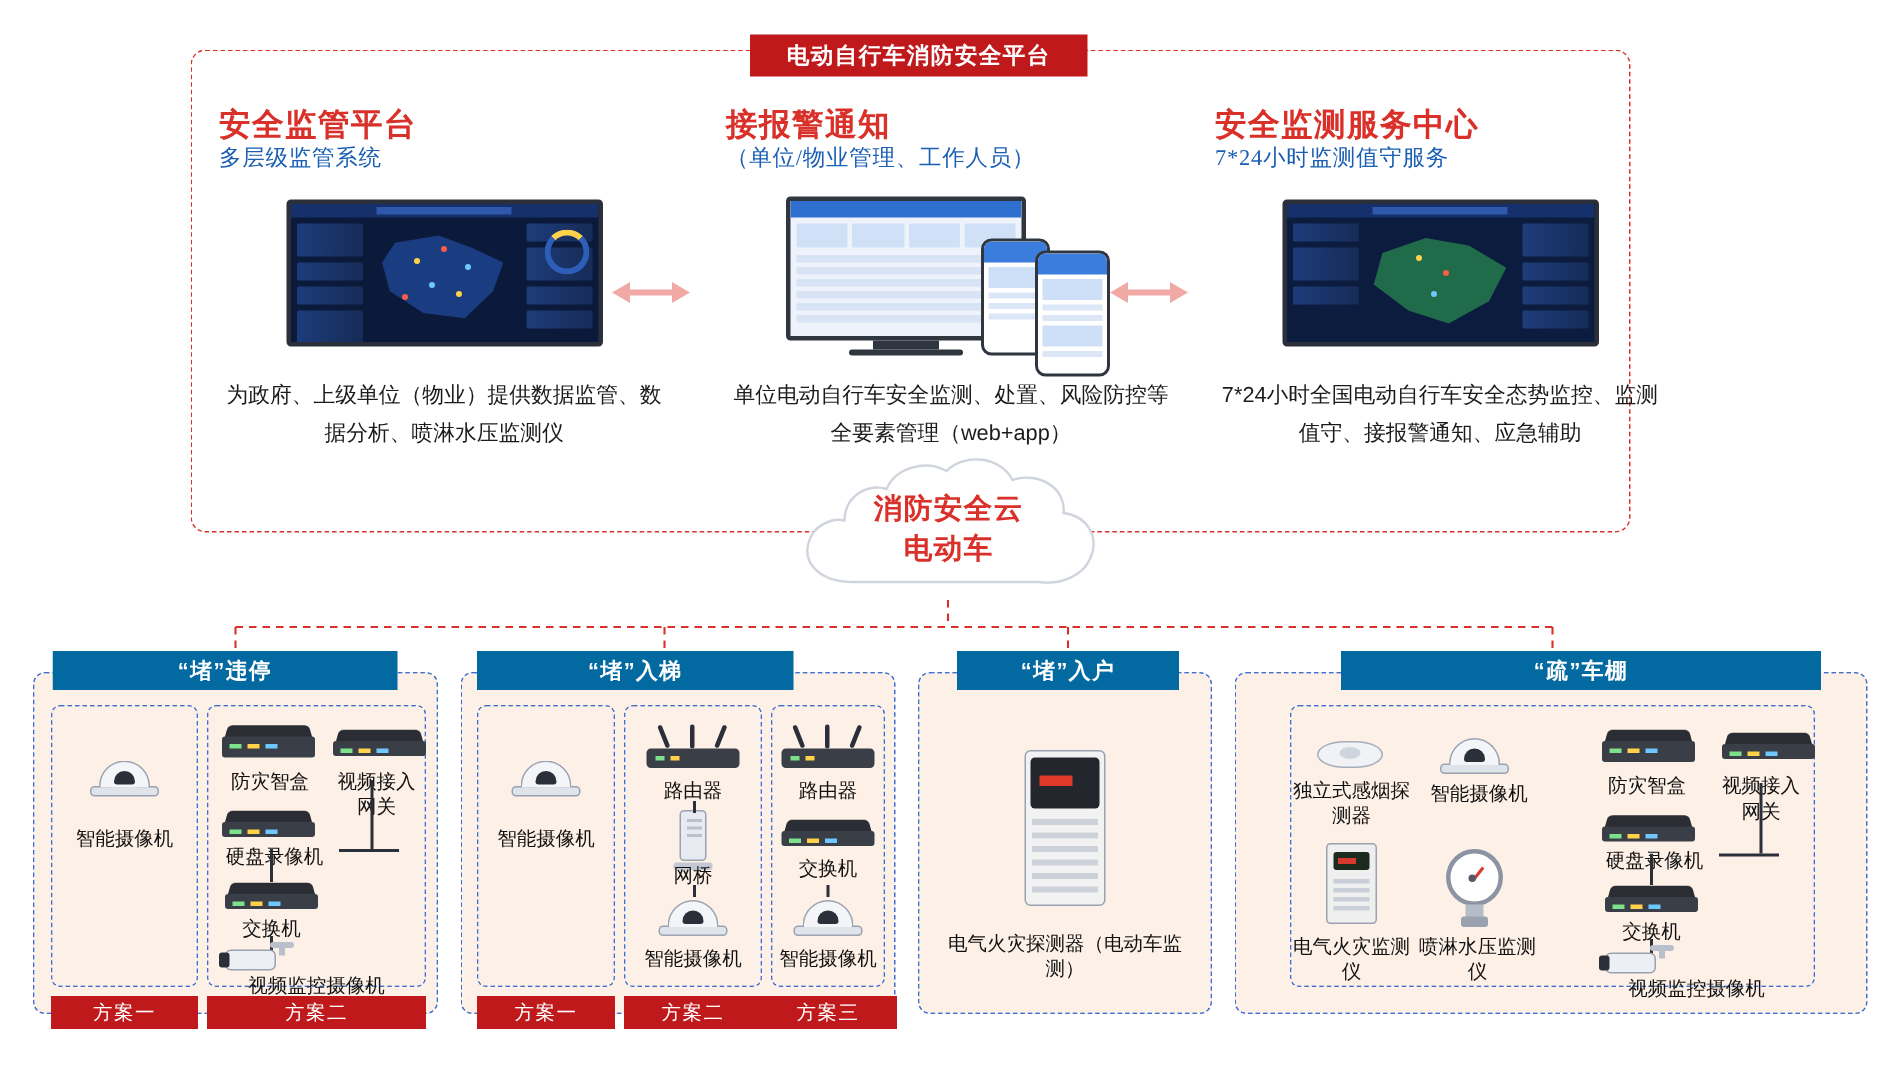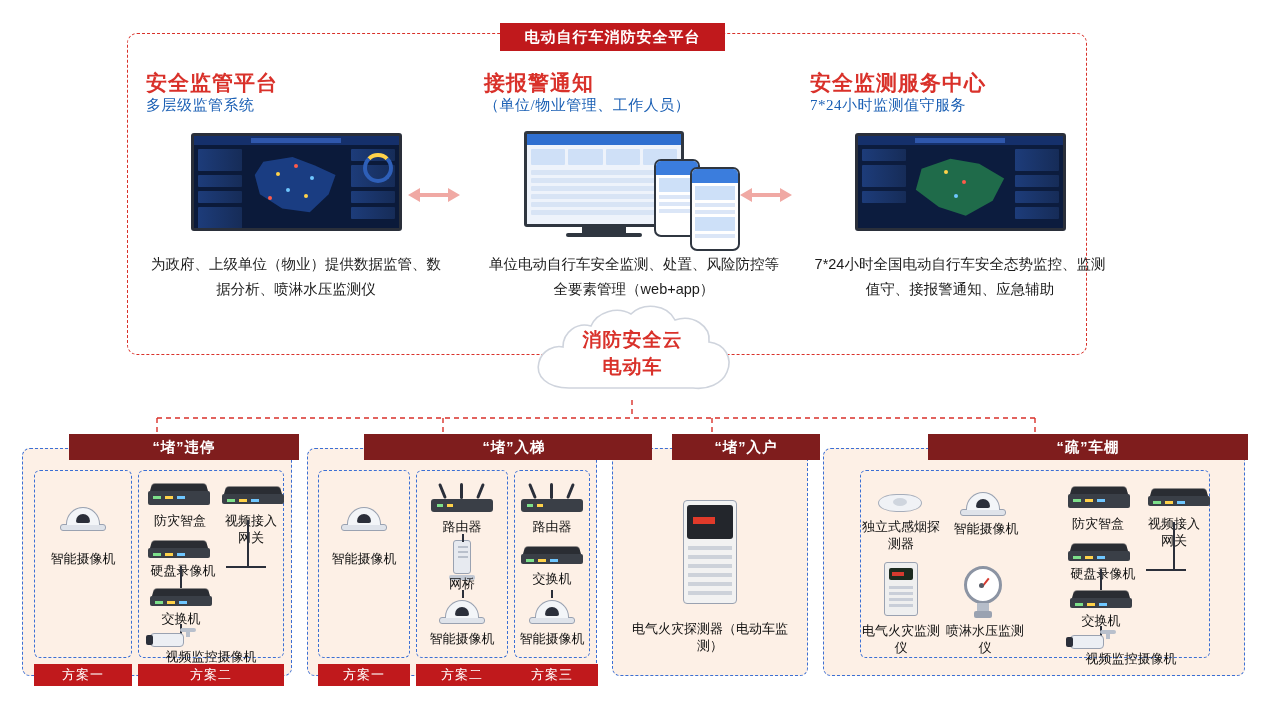--- a/index.html
+++ b/index.html
@@ -271,33 +271,32 @@
     box-sizing: border-box;
   }
   .bbox.b1 { left: 22px;  width: 270px; height: 228px; }
   .bbox.b2 { left: 307px; width: 290px; height: 228px; }
   .bbox.b3 { left: 612px; width: 196px; height: 228px; }
   .bbox.b4 { left: 823px; width: 422px; height: 228px; }
 
   .bbox-title {
     position: absolute;
     height: 26px;
-    background: #7f1d1d;
+    background: #0369a1;
     color: #fff;
     font-size: 14.5px;
     font-weight: bold;
     display: flex;
     align-items: center;
     justify-content: center;
     letter-spacing: 1px;
     z-index: 7;
-    margin-left: 34px;
   }
   .t1 { left: 35px;  top: 434px; width: 230px; }
-  .t2 { left: 330px; top: 434px; width: 276px; padding-left: 12px; }
+  .t2 { left: 318px; top: 434px; width: 211px; }
   .t3 { left: 638px; top: 434px; width: 148px; }
   .t4 { left: 894px; top: 434px; width: 320px; }
 
   .subbox {
     position: absolute;
     border: 1px dashed #3b6fd4;
     border-radius: 6px;
     box-sizing: border-box;
   }
   .sub-label {

